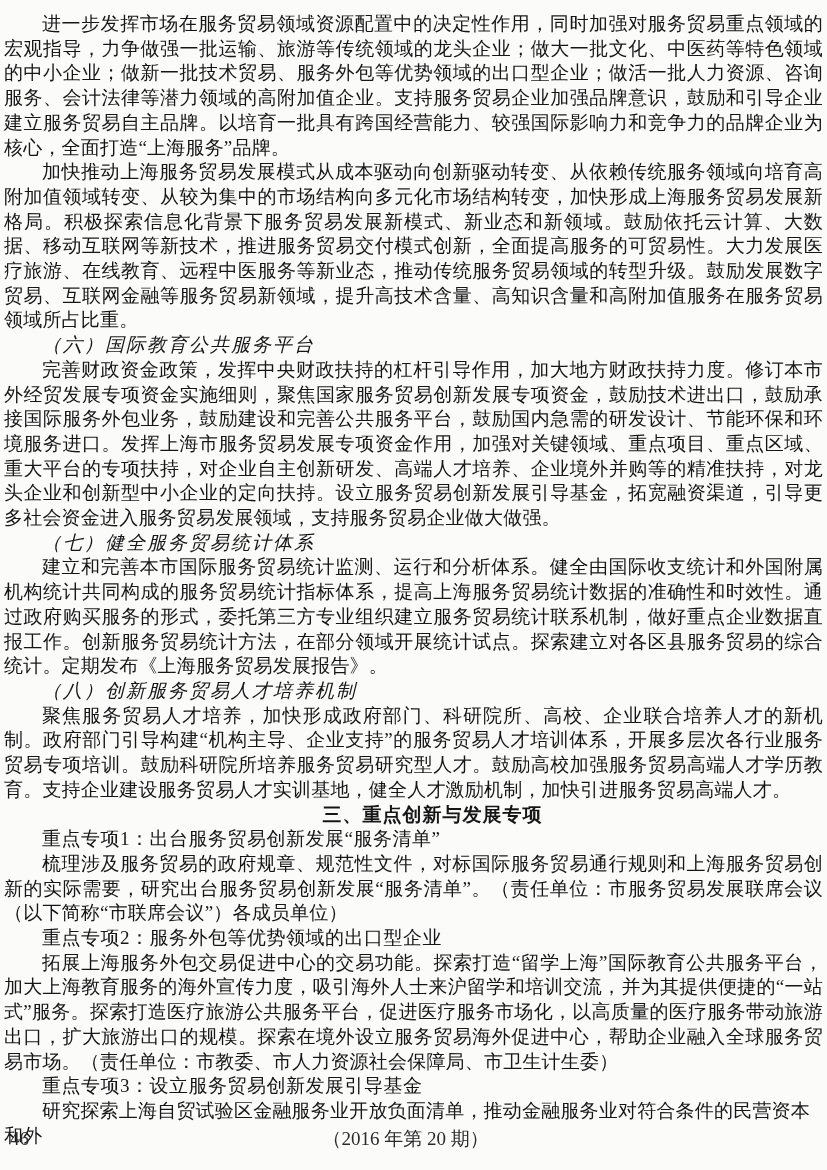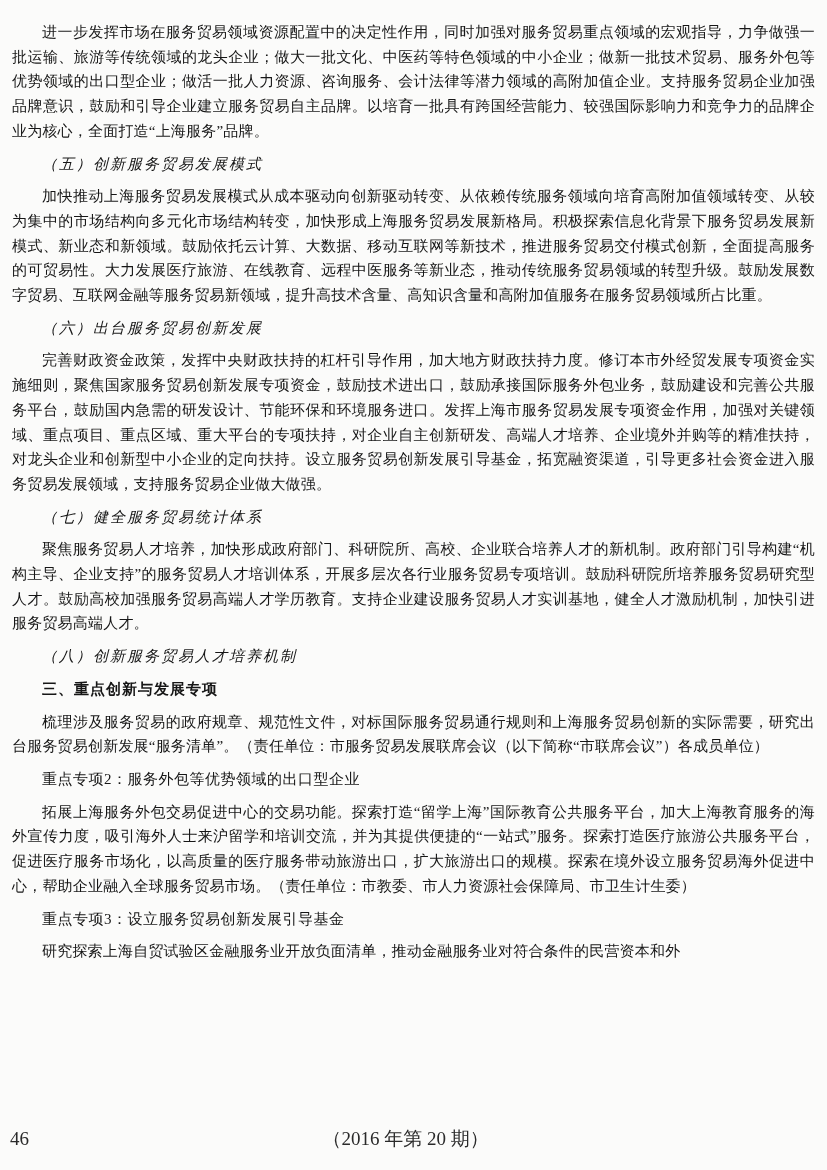--- a/index.html
+++ b/index.html
@@ -10,39 +10,39 @@
     color: #161616;
     font-family: "Liberation Serif", "DejaVu Serif", serif;
     position: relative;
     overflow: hidden;
   }
   .page {
     padding: 12px 4px 0 4px;
     box-sizing: border-box;
   }
   .blk {
-    font-size: 15px;
+    font-size: 19px;
     line-height: 24.7px;
     text-align: justify;
     text-justify: inter-ideograph;
     text-indent: 2em;
-    margin: 8px;
+    margin: 0;
     letter-spacing: 0.2px;
     word-break: break-all;
   }
   .h-section {
     font-style: italic;
     letter-spacing: 2px;
     text-align: left;
   }
   .h-major {
     font-family: "Liberation Sans", "DejaVu Sans", sans-serif;
     font-weight: bold;
     letter-spacing: 1px;
-    text-align: left;
+    text-align: center;
   }
   .h-sub {
     text-align: left;
     letter-spacing: 0.5px;
   }
   .last-line { text-align: left; }
   .footer {
     position: absolute;
     top: 1126px;
     left: 0;
@@ -57,28 +57,29 @@
     position: absolute;
     left: 10px;
     top: 0;
   }
 </style>
 </head>
 <body>
 
 <div class="page">
   <p class="blk">进一步发挥市场在服务贸易领域资源配置中的决定性作用，同时加强对服务贸易重点领域的宏观指导，力争做强一批运输、旅游等传统领域的龙头企业；做大一批文化、中医药等特色领域的中小企业；做新一批技术贸易、服务外包等优势领域的出口型企业；做活一批人力资源、咨询服务、会计法律等潜力领域的高附加值企业。支持服务贸易企业加强品牌意识，鼓励和引导企业建立服务贸易自主品牌。以培育一批具有跨国经营能力、较强国际影响力和竞争力的品牌企业为核心，全面打造“上海服务”品牌。</p>
-  <p class="blk h-section">（五）创新服务贸易发展模式</p>
   <p class="blk">加快推动上海服务贸易发展模式从成本驱动向创新驱动转变、从依赖传统服务领域向培育高附加值领域转变、从较为集中的市场结构向多元化市场结构转变，加快形成上海服务贸易发展新格局。积极探索信息化背景下服务贸易发展新模式、新业态和新领域。鼓励依托云计算、大数据、移动互联网等新技术，推进服务贸易交付模式创新，全面提高服务的可贸易性。大力发展医疗旅游、在线教育、远程中医服务等新业态，推动传统服务贸易领域的转型升级。鼓励发展数字贸易、互联网金融等服务贸易新领域，提升高技术含量、高知识含量和高附加值服务在服务贸易领域所占比重。</p>
-  <p class="blk h-section">（六）出台服务贸易创新发展</p>
+  <p class="blk h-section">（六）国际教育公共服务平台</p>
   <p class="blk">完善财政资金政策，发挥中央财政扶持的杠杆引导作用，加大地方财政扶持力度。修订本市外经贸发展专项资金实施细则，聚焦国家服务贸易创新发展专项资金，鼓励技术进出口，鼓励承接国际服务外包业务，鼓励建设和完善公共服务平台，鼓励国内急需的研发设计、节能环保和环境服务进口。发挥上海市服务贸易发展专项资金作用，加强对关键领域、重点项目、重点区域、重大平台的专项扶持，对企业自主创新研发、高端人才培养、企业境外并购等的精准扶持，对龙头企业和创新型中小企业的定向扶持。设立服务贸易创新发展引导基金，拓宽融资渠道，引导更多社会资金进入服务贸易发展领域，支持服务贸易企业做大做强。</p>
   <p class="blk h-section">（七）健全服务贸易统计体系</p>
+  <p class="blk">建立和完善本市国际服务贸易统计监测、运行和分析体系。健全由国际收支统计和外国附属机构统计共同构成的服务贸易统计指标体系，提高上海服务贸易统计数据的准确性和时效性。通过政府购买服务的形式，委托第三方专业组织建立服务贸易统计联系机制，做好重点企业数据直报工作。创新服务贸易统计方法，在部分领域开展统计试点。探索建立对各区县服务贸易的综合统计。定期发布《上海服务贸易发展报告》。</p>
+  <p class="blk h-section">（八）创新服务贸易人才培养机制</p>
   <p class="blk">聚焦服务贸易人才培养，加快形成政府部门、科研院所、高校、企业联合培养人才的新机制。政府部门引导构建“机构主导、企业支持”的服务贸易人才培训体系，开展多层次各行业服务贸易专项培训。鼓励科研院所培养服务贸易研究型人才。鼓励高校加强服务贸易高端人才学历教育。支持企业建设服务贸易人才实训基地，健全人才激励机制，加快引进服务贸易高端人才。</p>
-  <p class="blk h-section">（八）创新服务贸易人才培养机制</p>
   <p class="blk h-major">三、重点创新与发展专项</p>
+  <p class="blk h-sub">重点专项1：出台服务贸易创新发展“服务清单”</p>
   <p class="blk">梳理涉及服务贸易的政府规章、规范性文件，对标国际服务贸易通行规则和上海服务贸易创新的实际需要，研究出台服务贸易创新发展“服务清单”。（责任单位：市服务贸易发展联席会议（以下简称“市联席会议”）各成员单位）</p>
   <p class="blk h-sub">重点专项2：服务外包等优势领域的出口型企业</p>
   <p class="blk">拓展上海服务外包交易促进中心的交易功能。探索打造“留学上海”国际教育公共服务平台，加大上海教育服务的海外宣传力度，吸引海外人士来沪留学和培训交流，并为其提供便捷的“一站式”服务。探索打造医疗旅游公共服务平台，促进医疗服务市场化，以高质量的医疗服务带动旅游出口，扩大旅游出口的规模。探索在境外设立服务贸易海外促进中心，帮助企业融入全球服务贸易市场。（责任单位：市教委、市人力资源社会保障局、市卫生计生委）</p>
   <p class="blk h-sub">重点专项3：设立服务贸易创新发展引导基金</p>
   <p class="blk last-line">研究探索上海自贸试验区金融服务业开放负面清单，推动金融服务业对符合条件的民营资本和外</p>
 </div>
 
 <div class="footer">
   <span class="pageno">46</span>
   <span class="issue">（2016 年第 20 期）</span>

